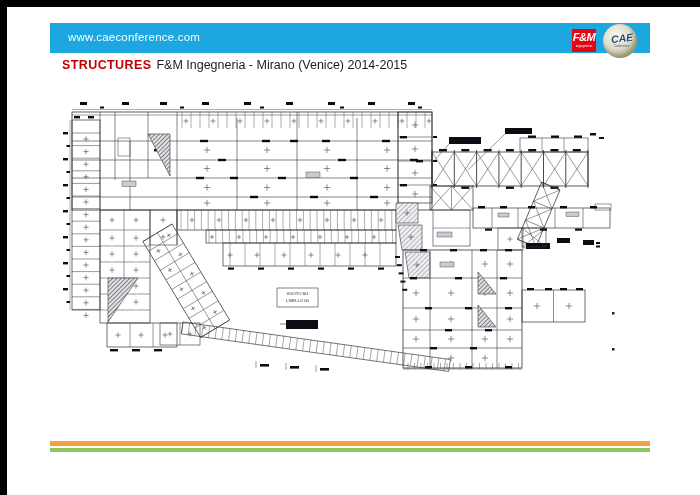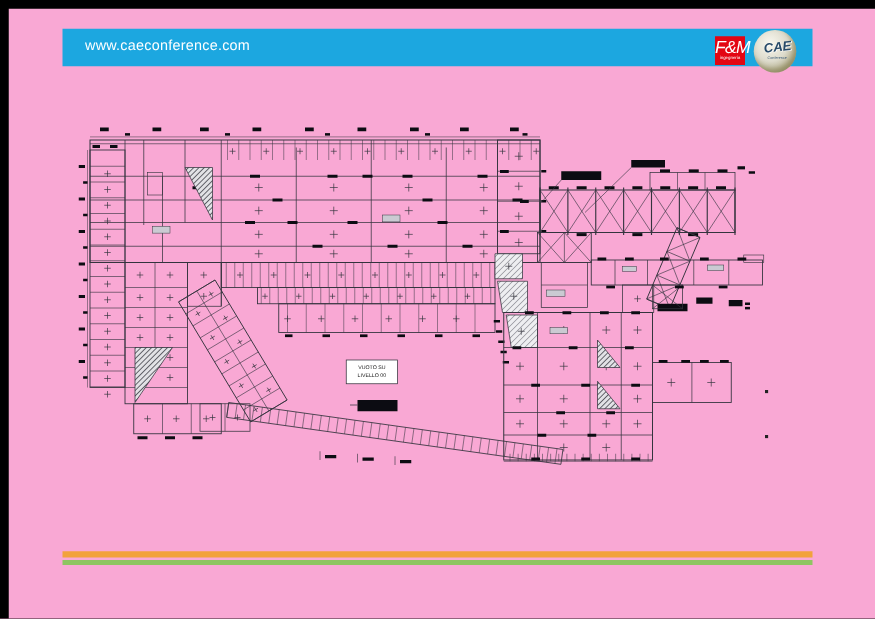--- a/index.html
+++ b/index.html
@@ -1,24 +1,24 @@
 <!DOCTYPE html>
 <html><head>
 <meta charset="utf-8">
 <style>
   html,body{margin:0;padding:0;background:#000;}
-  .page{position:relative;width:700px;height:495px;background:#f9a8d4;overflow:hidden;
+  .page{position:relative;width:700px;height:495px;background:#ffffff;overflow:hidden;
         font-family:"Liberation Sans",sans-serif;}
   .frame-top{position:absolute;left:0;top:0;width:700px;height:7px;background:#000;}
   .frame-left{position:absolute;left:0;top:0;width:7px;height:495px;background:#000;}
   .header-bar{position:absolute;left:50px;top:23px;width:600px;height:30px;background:#1CA7E0;}
   .url{position:absolute;left:18px;top:8px;font-size:11.5px;color:#fff;letter-spacing:.2px;}
   .fm-logo{position:absolute;left:572px;top:29px;width:24px;height:23px;background:#E30613;
            color:#fff;text-align:center;z-index:3;}
-  .fm-main{font-size:14px;font-weight:normal;font-style:italic;line-height:13px;margin-top:2px;letter-spacing:-.5px;}
+  .fm-main{font-size:11px;font-weight:bold;font-style:italic;line-height:13px;margin-top:2px;letter-spacing:-.5px;}
   .fm-sub{font-size:3.5px;line-height:4px;}
   .cae-logo{position:absolute;left:603px;top:24px;width:34px;height:34px;border-radius:50%;z-index:3;
             background:radial-gradient(circle at 38% 32%, #f8f7ef 0%, #dddbcc 45%, #b9b494 72%, #a29d7c 100%);
             box-shadow:inset -2px -3px 4px rgba(120,115,70,.55);}
   .cae-main{position:absolute;left:8px;top:8px;font-size:10.5px;font-weight:bold;font-style:italic;
             color:#274A68;text-shadow:.6px .6px 0 #fff;transform:rotate(-6deg);}
   .cae-sub{position:absolute;left:11px;top:20px;font-size:3px;color:#3a5a78;}
   .title-line{position:absolute;left:62px;top:58px;font-size:12.5px;white-space:nowrap;}
   .kw{font-weight:bold;letter-spacing:.4px;}
   .rest{margin-left:5px;}
@@ -42,20 +42,23 @@
   <div class="fm-logo" style="background-color: rgb(227, 6, 19);">
     <div class="fm-main">F&amp;M</div>
     <div class="fm-sub">ingegneria</div>
   </div>
 
   <div class="cae-logo">
     <div class="cae-main" style="color: rgb(39, 74, 104);">CAE</div>
     <div class="cae-sub">Conference</div>
   </div>
 
+  <div class="title-line">
+    <span class="kw" style="color: rgb(192, 0, 0);">STRUCTURES</span><span class="rest" style="color: rgb(28, 28, 28);">F&amp;M Ingegneria - Mirano (Venice) 2014-2015</span>
+  </div>
 
   <svg id="plan" width="594" height="318" viewBox="58 96 594 318">
     <defs>
       <pattern id="hD" width="3" height="3" patternUnits="userSpaceOnUse" patternTransform="rotate(45)">
         <rect width="3" height="3" fill="#e2e2e6"></rect>
         <line x1="0" y1="0" x2="0" y2="3" stroke="#2a2a33" stroke-width="1.1"></line>
       </pattern>
       <pattern id="hL" width="3.4" height="3.4" patternUnits="userSpaceOnUse" patternTransform="rotate(45)">
         <rect width="3.4" height="3.4" fill="#eeeef1"></rect>
         <line x1="0" y1="0" x2="0" y2="3.4" stroke="#6a6a74" stroke-width="0.8"></line>

